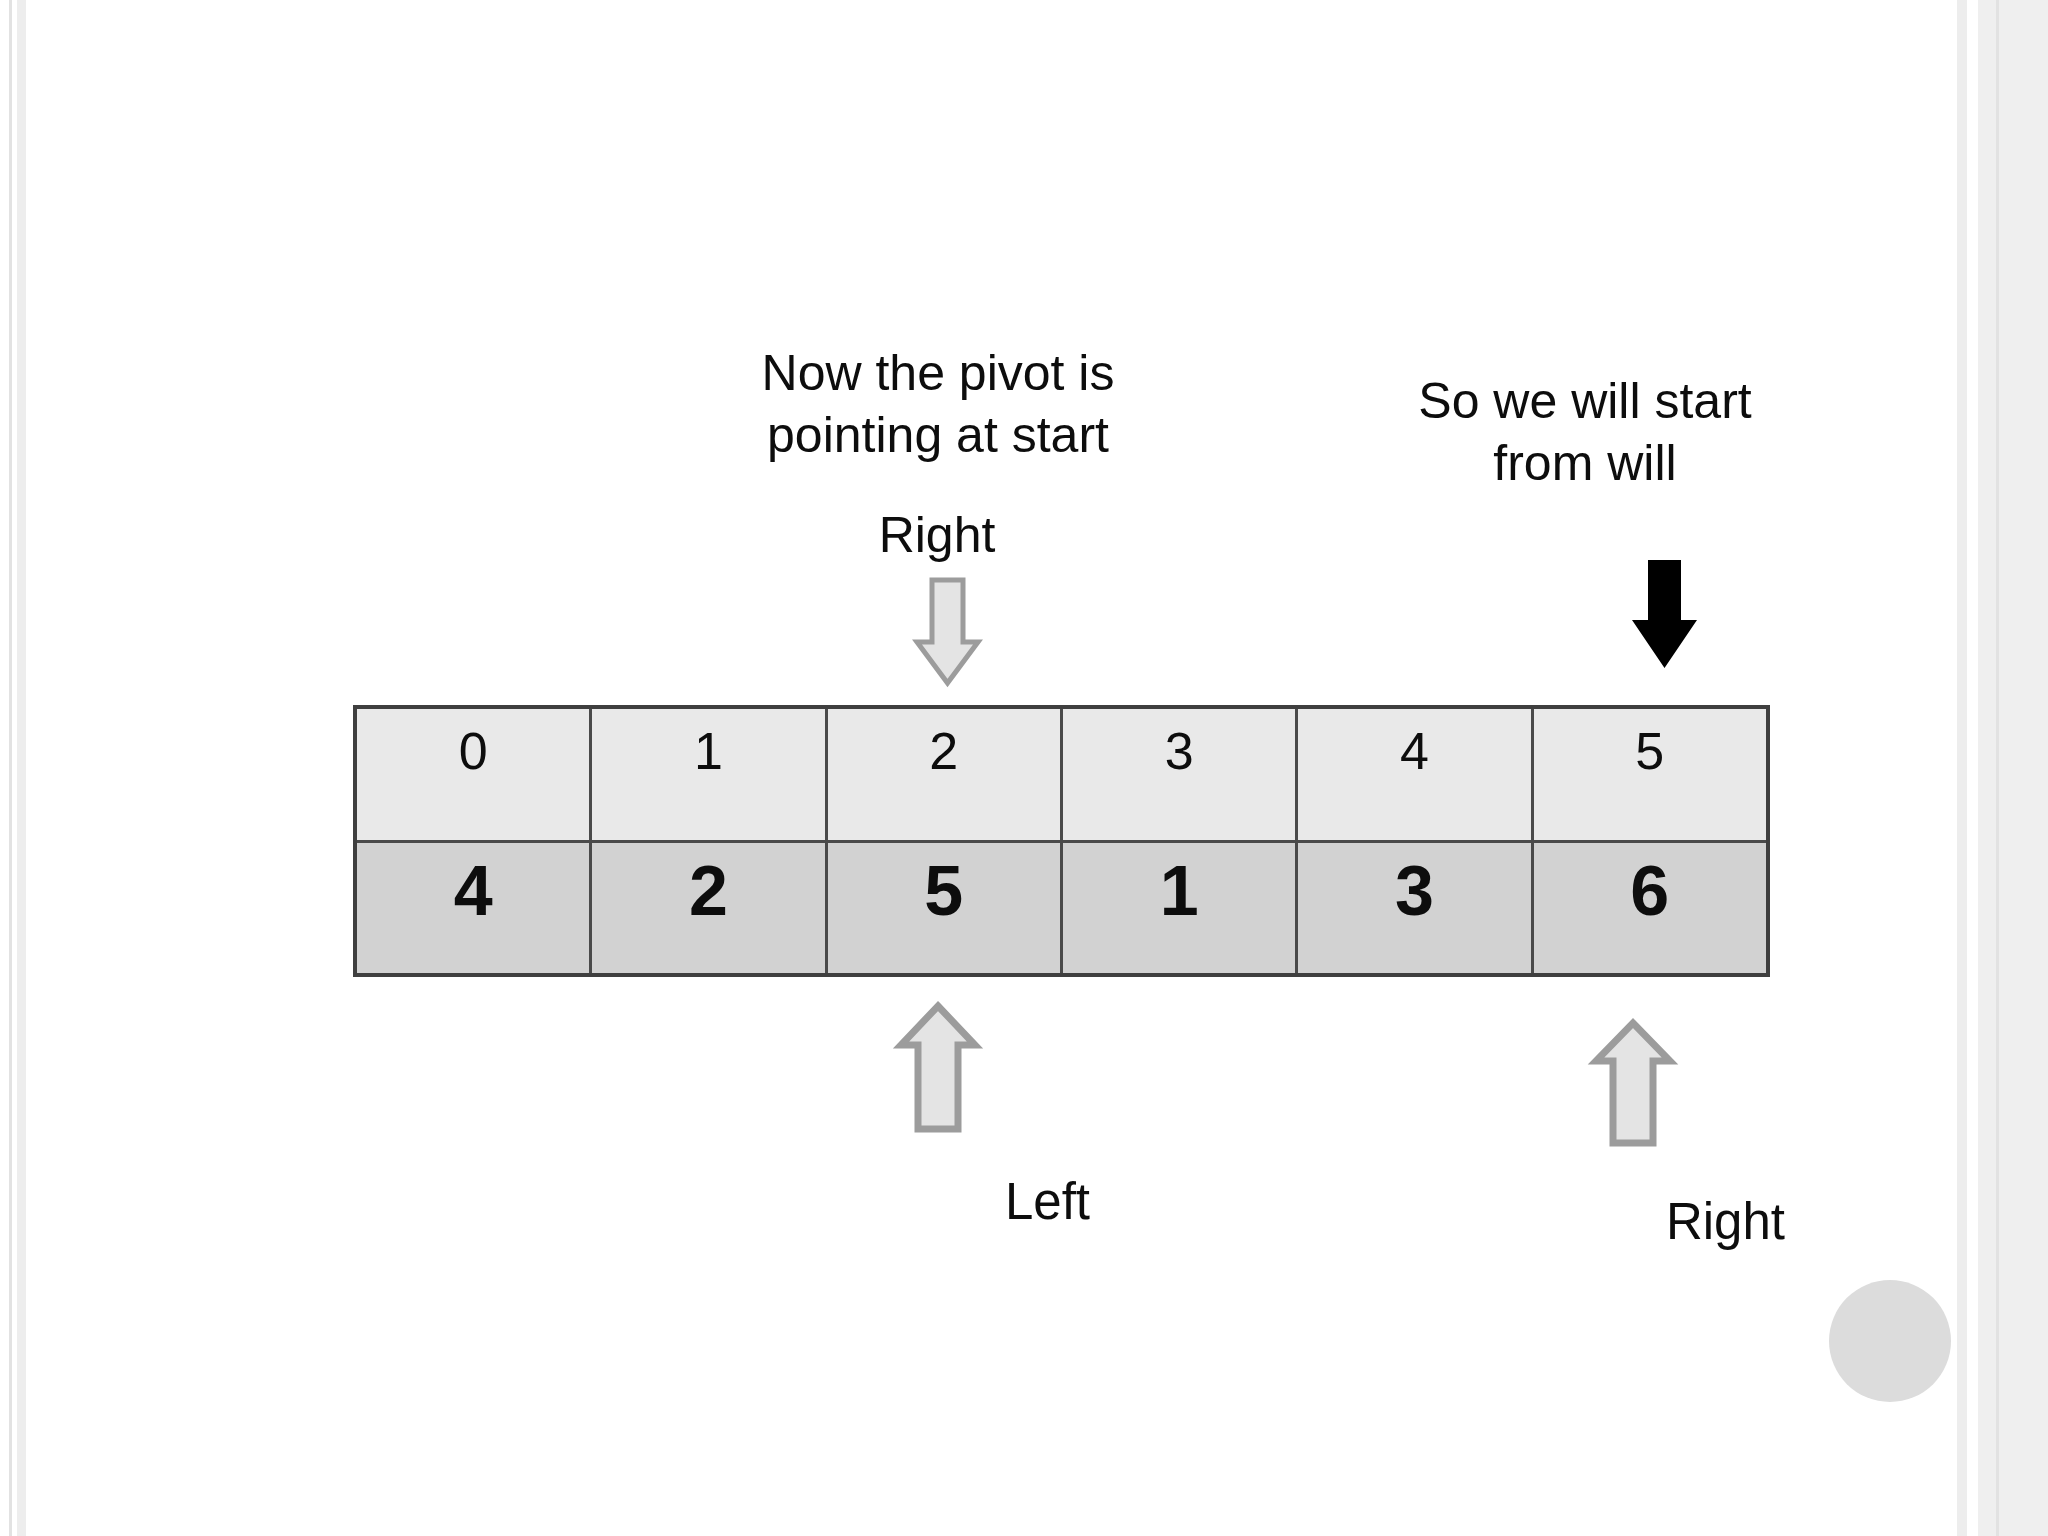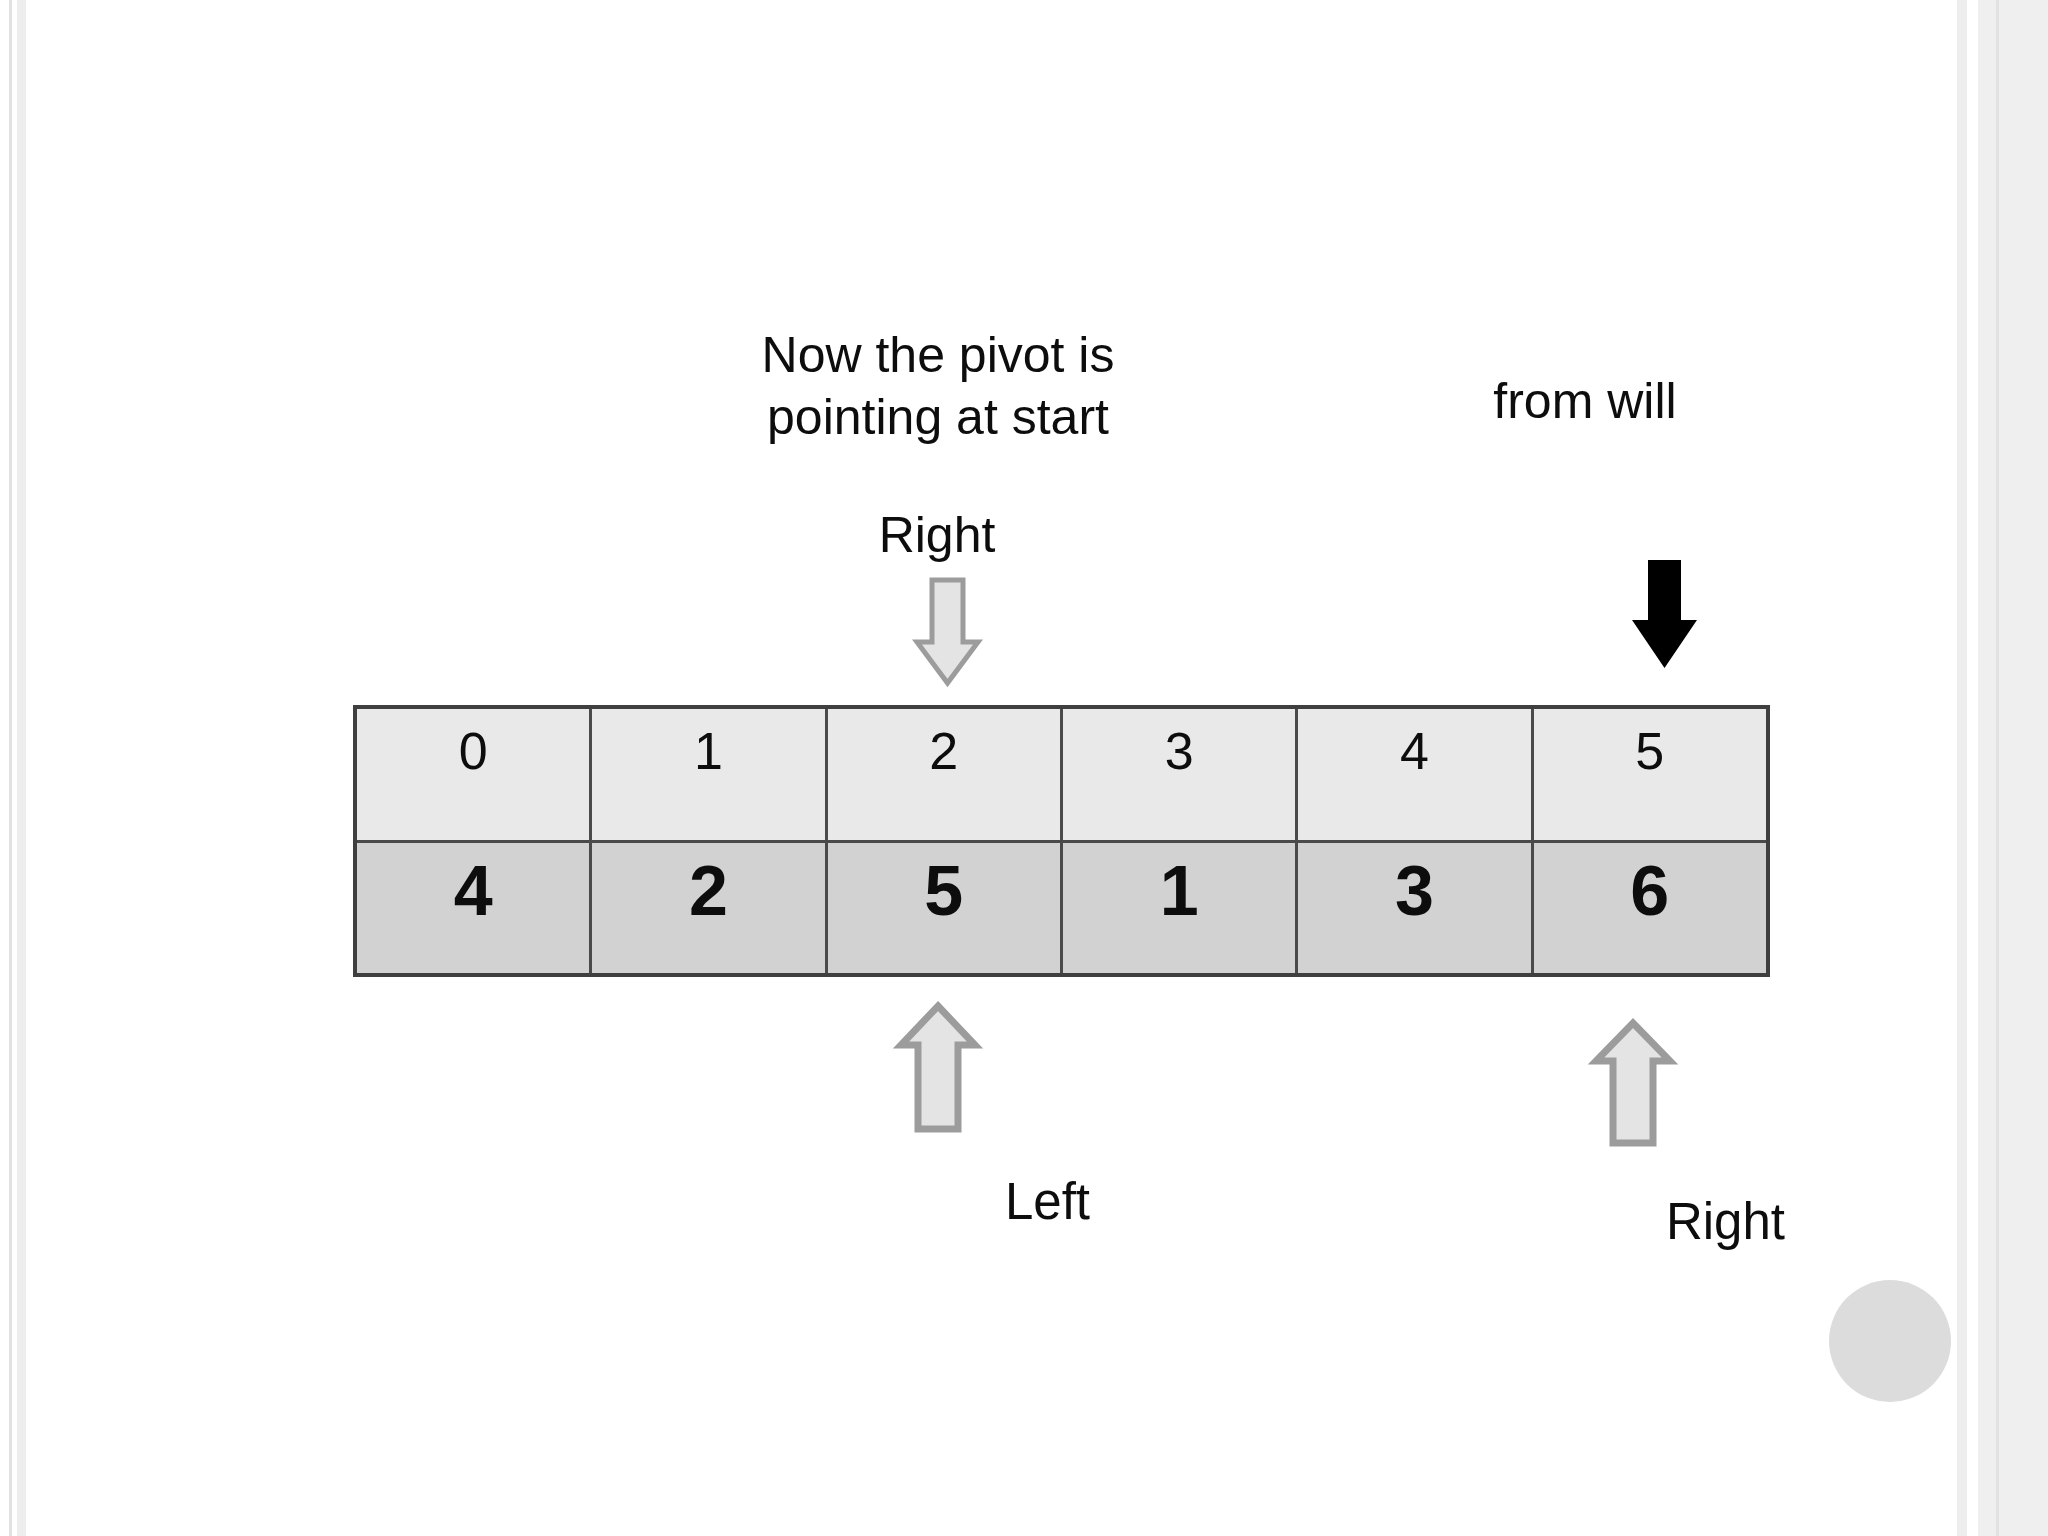--- a/index.html
+++ b/index.html
@@ -38,26 +38,27 @@
 </head>
 <body>
 
 <div class="vstripe" style="left: 9px; width: 3px; background: rgb(226, 226, 226);"></div>
 <div class="vstripe" style="left: 17px; width: 9px; background: rgb(237, 237, 237);"></div>
 <div class="vstripe" style="left: 1957px; width: 10px; background: rgb(237, 237, 237);"></div>
 <div class="vstripe" style="left: 1978px; width: 18px; background: rgb(239, 239, 239);"></div>
 <div class="vstripe" style="left: 1996px; width: 3px; background: rgb(226, 226, 226);"></div>
 <div class="vstripe" style="left: 1999px; width: 49px; background: rgb(239, 239, 239);"></div>
 
-<div class="txt note" style="left:638px;top:324px;width:600px;">
+<div class="txt note" style="left:638px;top:342px;width:600px;">
   <div>Now the pivot is</div>
   <div>pointing at start</div>
 </div>
 
 <div class="txt note" style="left:1285px;top:370px;width:600px;">
+  <div>So we will start</div>
   <div>from will</div>
 </div>
 
 <div class="txt" style="left:787px;top:506px;width:300px;font-size:50px;line-height:58px;">Right</div>
 
 <svg style="left:915px;top:578px;" width="65" height="107" viewBox="0 0 65 107">
   <polygon points="17,2 48,2 48,64 63,64 32.5,105 2,64 17,64" stroke-width="5" stroke-linejoin="miter" fill="#e4e4e4" stroke="#9c9c9c"></polygon>
 </svg>
 
 <svg style="left:1632px;top:560px;" width="65" height="108" viewBox="0 0 65 108">

